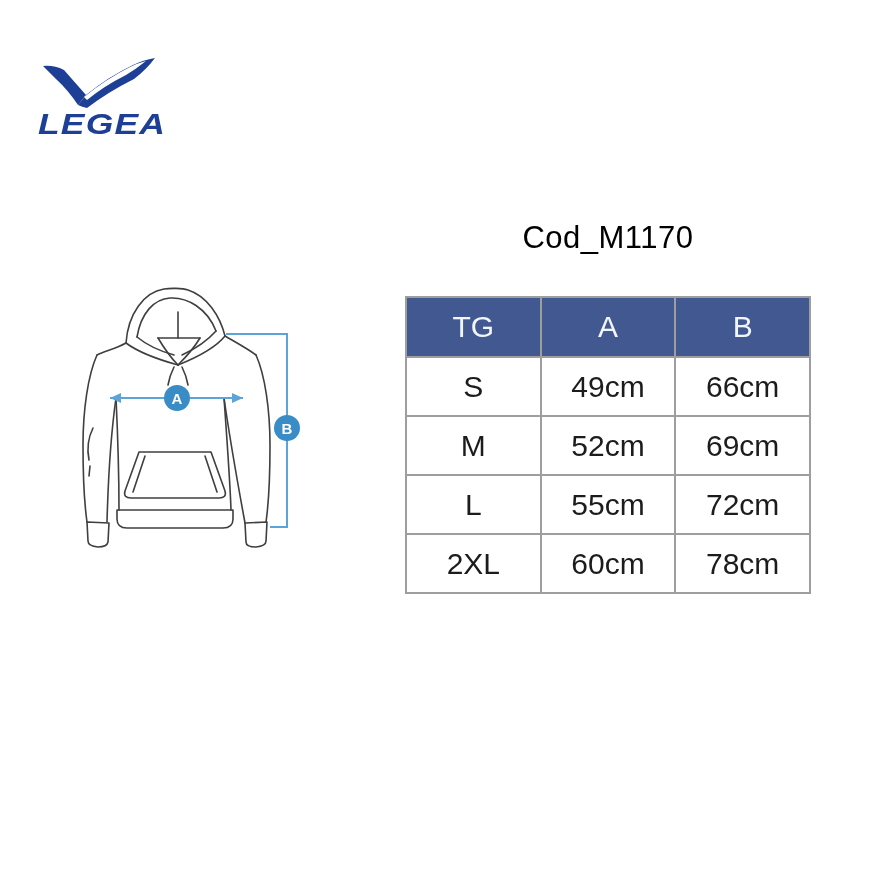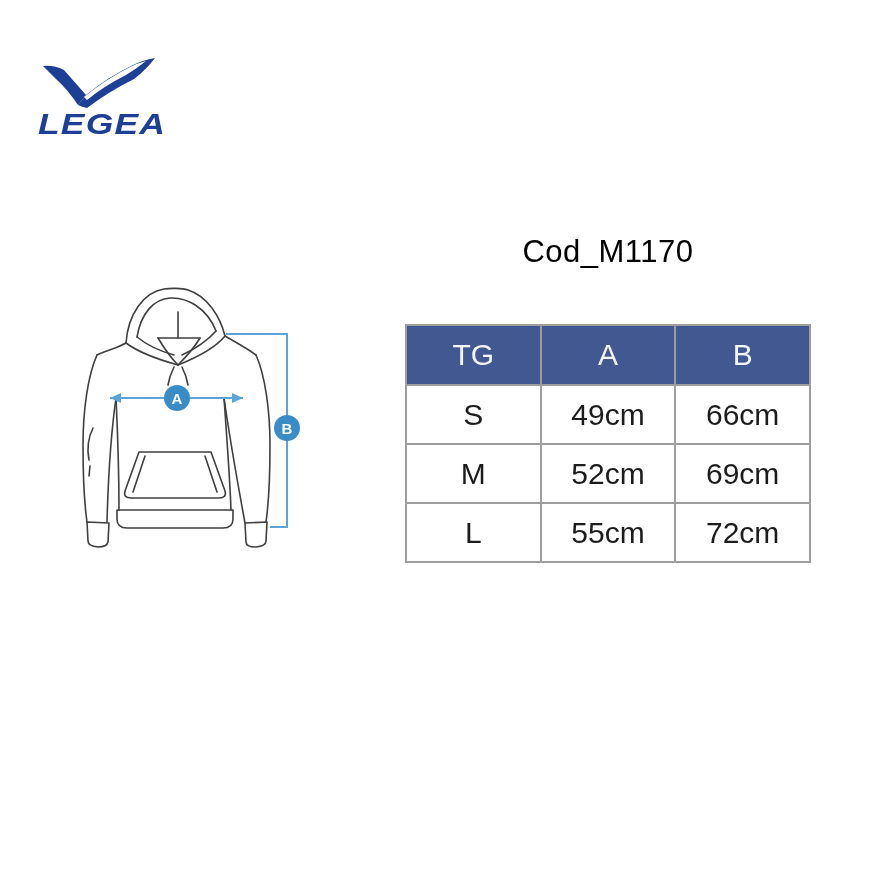--- a/index.html
+++ b/index.html
@@ -8,30 +8,29 @@
     width: 888px; height: 888px;
     position: relative;
     font-family: "Liberation Sans", sans-serif;
     overflow: hidden;
   }
   .logo {
     position: absolute; left: 38px; top: 52px;
     width: 132px; height: 85px;
   }
   .product-title {
-    position: absolute; left: 405px; top: 234px; width: 406px;
+    position: absolute; left: 405px; top: 220px; width: 406px;
     text-align: center;
     font-size: 31px; color: #000000;
     letter-spacing: 0.5px;
   }
   table.size-chart {
     position: absolute; left: 405px; top: 296px; width: 406px;
     border-collapse: collapse;
     table-layout: fixed;
-    margin-top: 28px;
   }
   table.size-chart th, table.size-chart td {
     border: 2px solid #9e9e9e;
     text-align: center;
     font-size: 30px;
     font-weight: normal;
   }
   table.size-chart th {
     height: 60px;
     background: #415990;
@@ -149,14 +148,19 @@
     <tr>
       <td>M</td>
       <td>52cm</td>
       <td>69cm</td>
     </tr>
     <tr>
       <td>L</td>
       <td>55cm</td>
       <td>72cm</td>
     </tr>
+    <tr>
+      <td>2XL</td>
+      <td>60cm</td>
+      <td>78cm</td>
+    </tr>
   </tbody>
 </table>
 
 </body></html>

